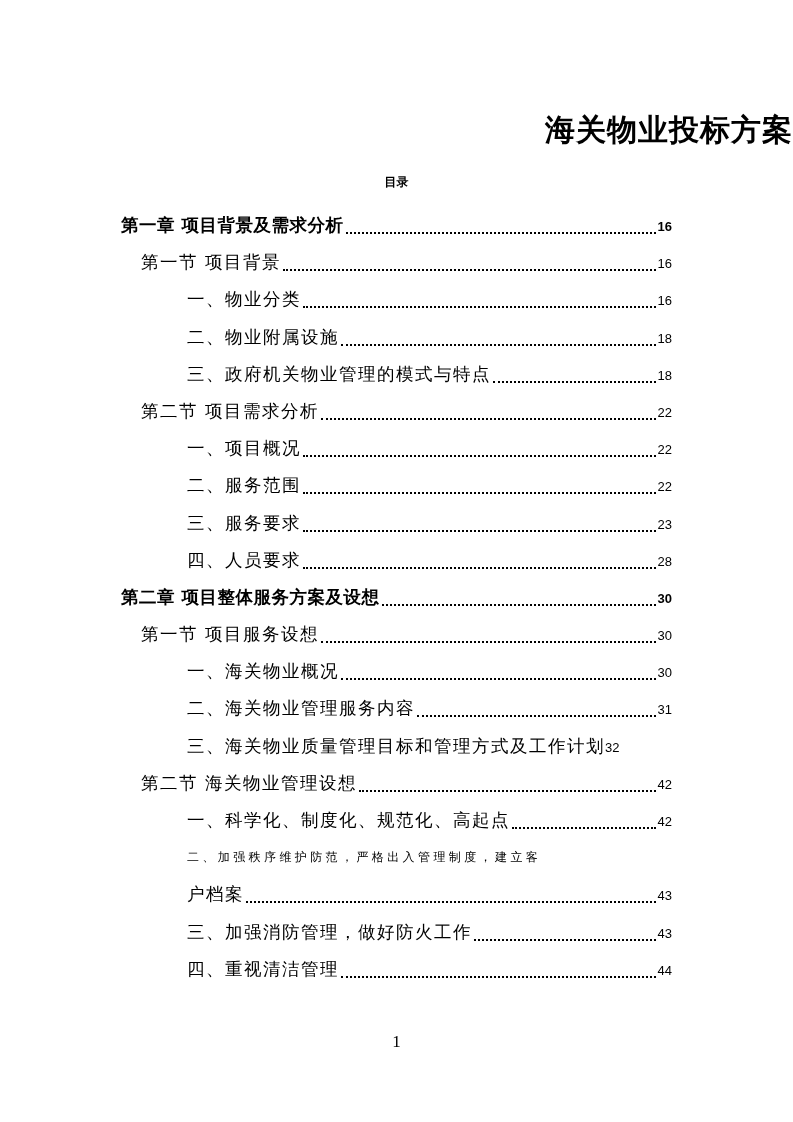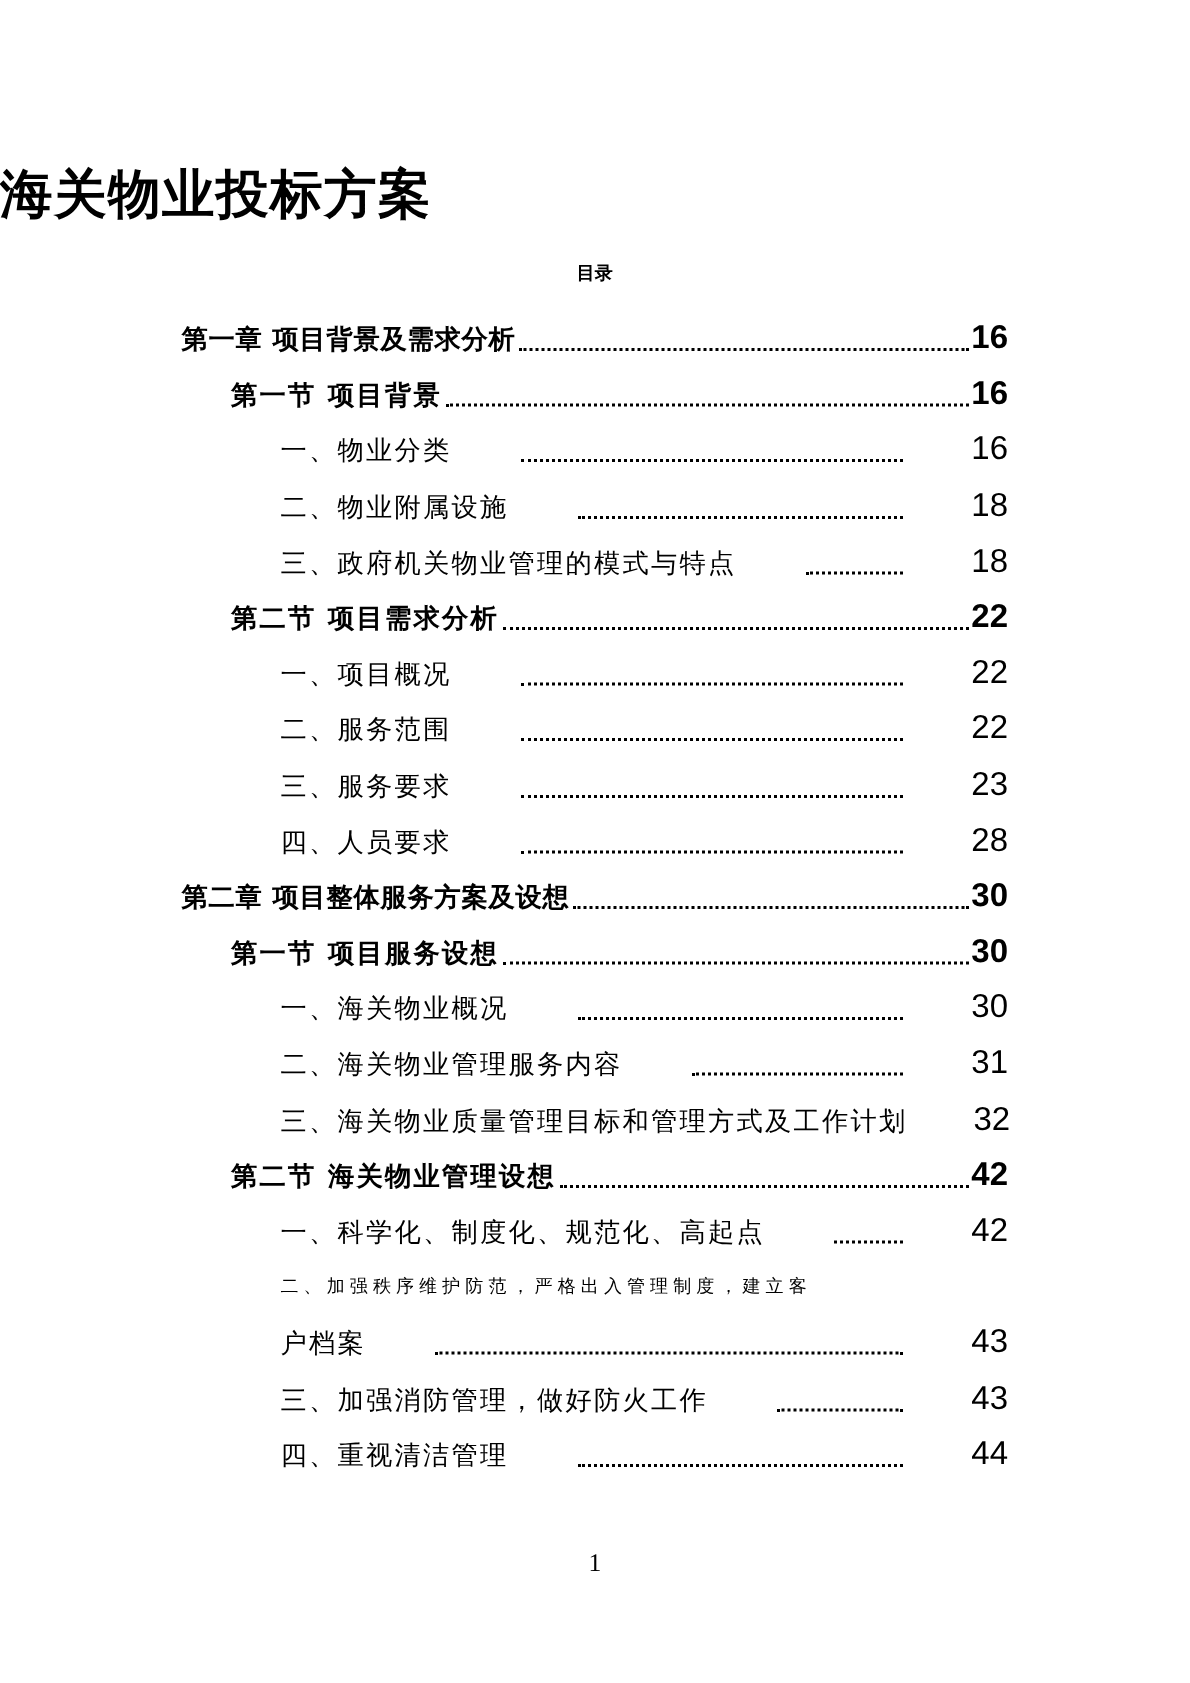--- a/index.html
+++ b/index.html
@@ -1,37 +1,37 @@
 <!DOCTYPE html>
 <html><head>
   <meta charset="utf-8">
   <style>
     html, body { margin: 0; padding: 0; background: #ffffff; }
     body { width: 793px; height: 1122px; position: relative; overflow: hidden;
            font-family: "DejaVu Serif", "Liberation Serif", serif; color: #000; }
     .page { position: absolute; left: 0; top: 0; width: 793px; height: 1122px; }
-    .doc-title { position: absolute; left: 0; right: 0; top: 106px; text-align: left;
+    .doc-title { position: absolute; left: 0; right: 0; top: 106px; text-align: right;
                  font-family: "DejaVu Sans", "Liberation Sans", sans-serif; font-weight: bold;
-                 font-size: 35px; letter-spacing: 1px; line-height: 48px; }
+                 font-size: 30px; letter-spacing: 1px; line-height: 48px; }
     .toc-heading { position: absolute; left: 0; right: 0; top: 168px; text-align: center;
                    font-family: "DejaVu Sans", "Liberation Sans", sans-serif; font-weight: bold;
                    font-size: 12px; line-height: 28px; }
     .toc { position: absolute; left: 0; top: 206px; width: 793px; }
     .toc-entry { position: relative; height: 37.2px; box-sizing: border-box; }
     .toc-row { position: absolute; right: 121px; top: 6px; display: flex; align-items: baseline;
                font-size: 17.5px; line-height: 26px; letter-spacing: 1.5px; }
     .lvl-1 .toc-row { left: 121px; font-family: "DejaVu Sans", "Liberation Sans", sans-serif; font-weight: bold; letter-spacing: 0.5px; }
-    .lvl-2 .toc-row { left: 154px; font-weight: bold; }
-    .lvl-3 .toc-row { left: 187px; gap: 44px; }
+    .lvl-2 .toc-row { left: 141px; }
+    .lvl-3 .toc-row { left: 187px; }
     .toc-label { white-space: nowrap; flex: 0 0 auto; }
     .toc-leader { flex: 1 1 auto; overflow: hidden; white-space: nowrap; margin: 0 2px;
                   border-bottom: 2px dotted #000; height: 0; align-self: flex-end; margin-bottom: 6px; }
     .lvl-1 .toc-leader { border-bottom-width: 2.5px; }
     .toc-page { flex: 0 0 auto; font-family: "Liberation Sans", "DejaVu Sans", sans-serif;
-                letter-spacing: 0; font-size: 22px; text-align: center; }
+                letter-spacing: 0; font-size: 13px; text-align: center; }
     .lvl-1 .toc-page { font-weight: bold; }
     .wrap-first { position: absolute; left: 187px; right: 121px; top: 6px; font-size: 12px;
                   line-height: 26px; letter-spacing: 3.4px; white-space: nowrap; overflow: hidden; }
     .wrap-entry { height: 74.4px; }
     .wrap-entry .toc-row { top: 43px; }
     .page-number { position: absolute; left: 0; right: 0; top: 1032px; text-align: center;
                    font-family: "Liberation Serif", "DejaVu Serif", serif; font-size: 17px; }
   </style>
 </head>
 <body>

